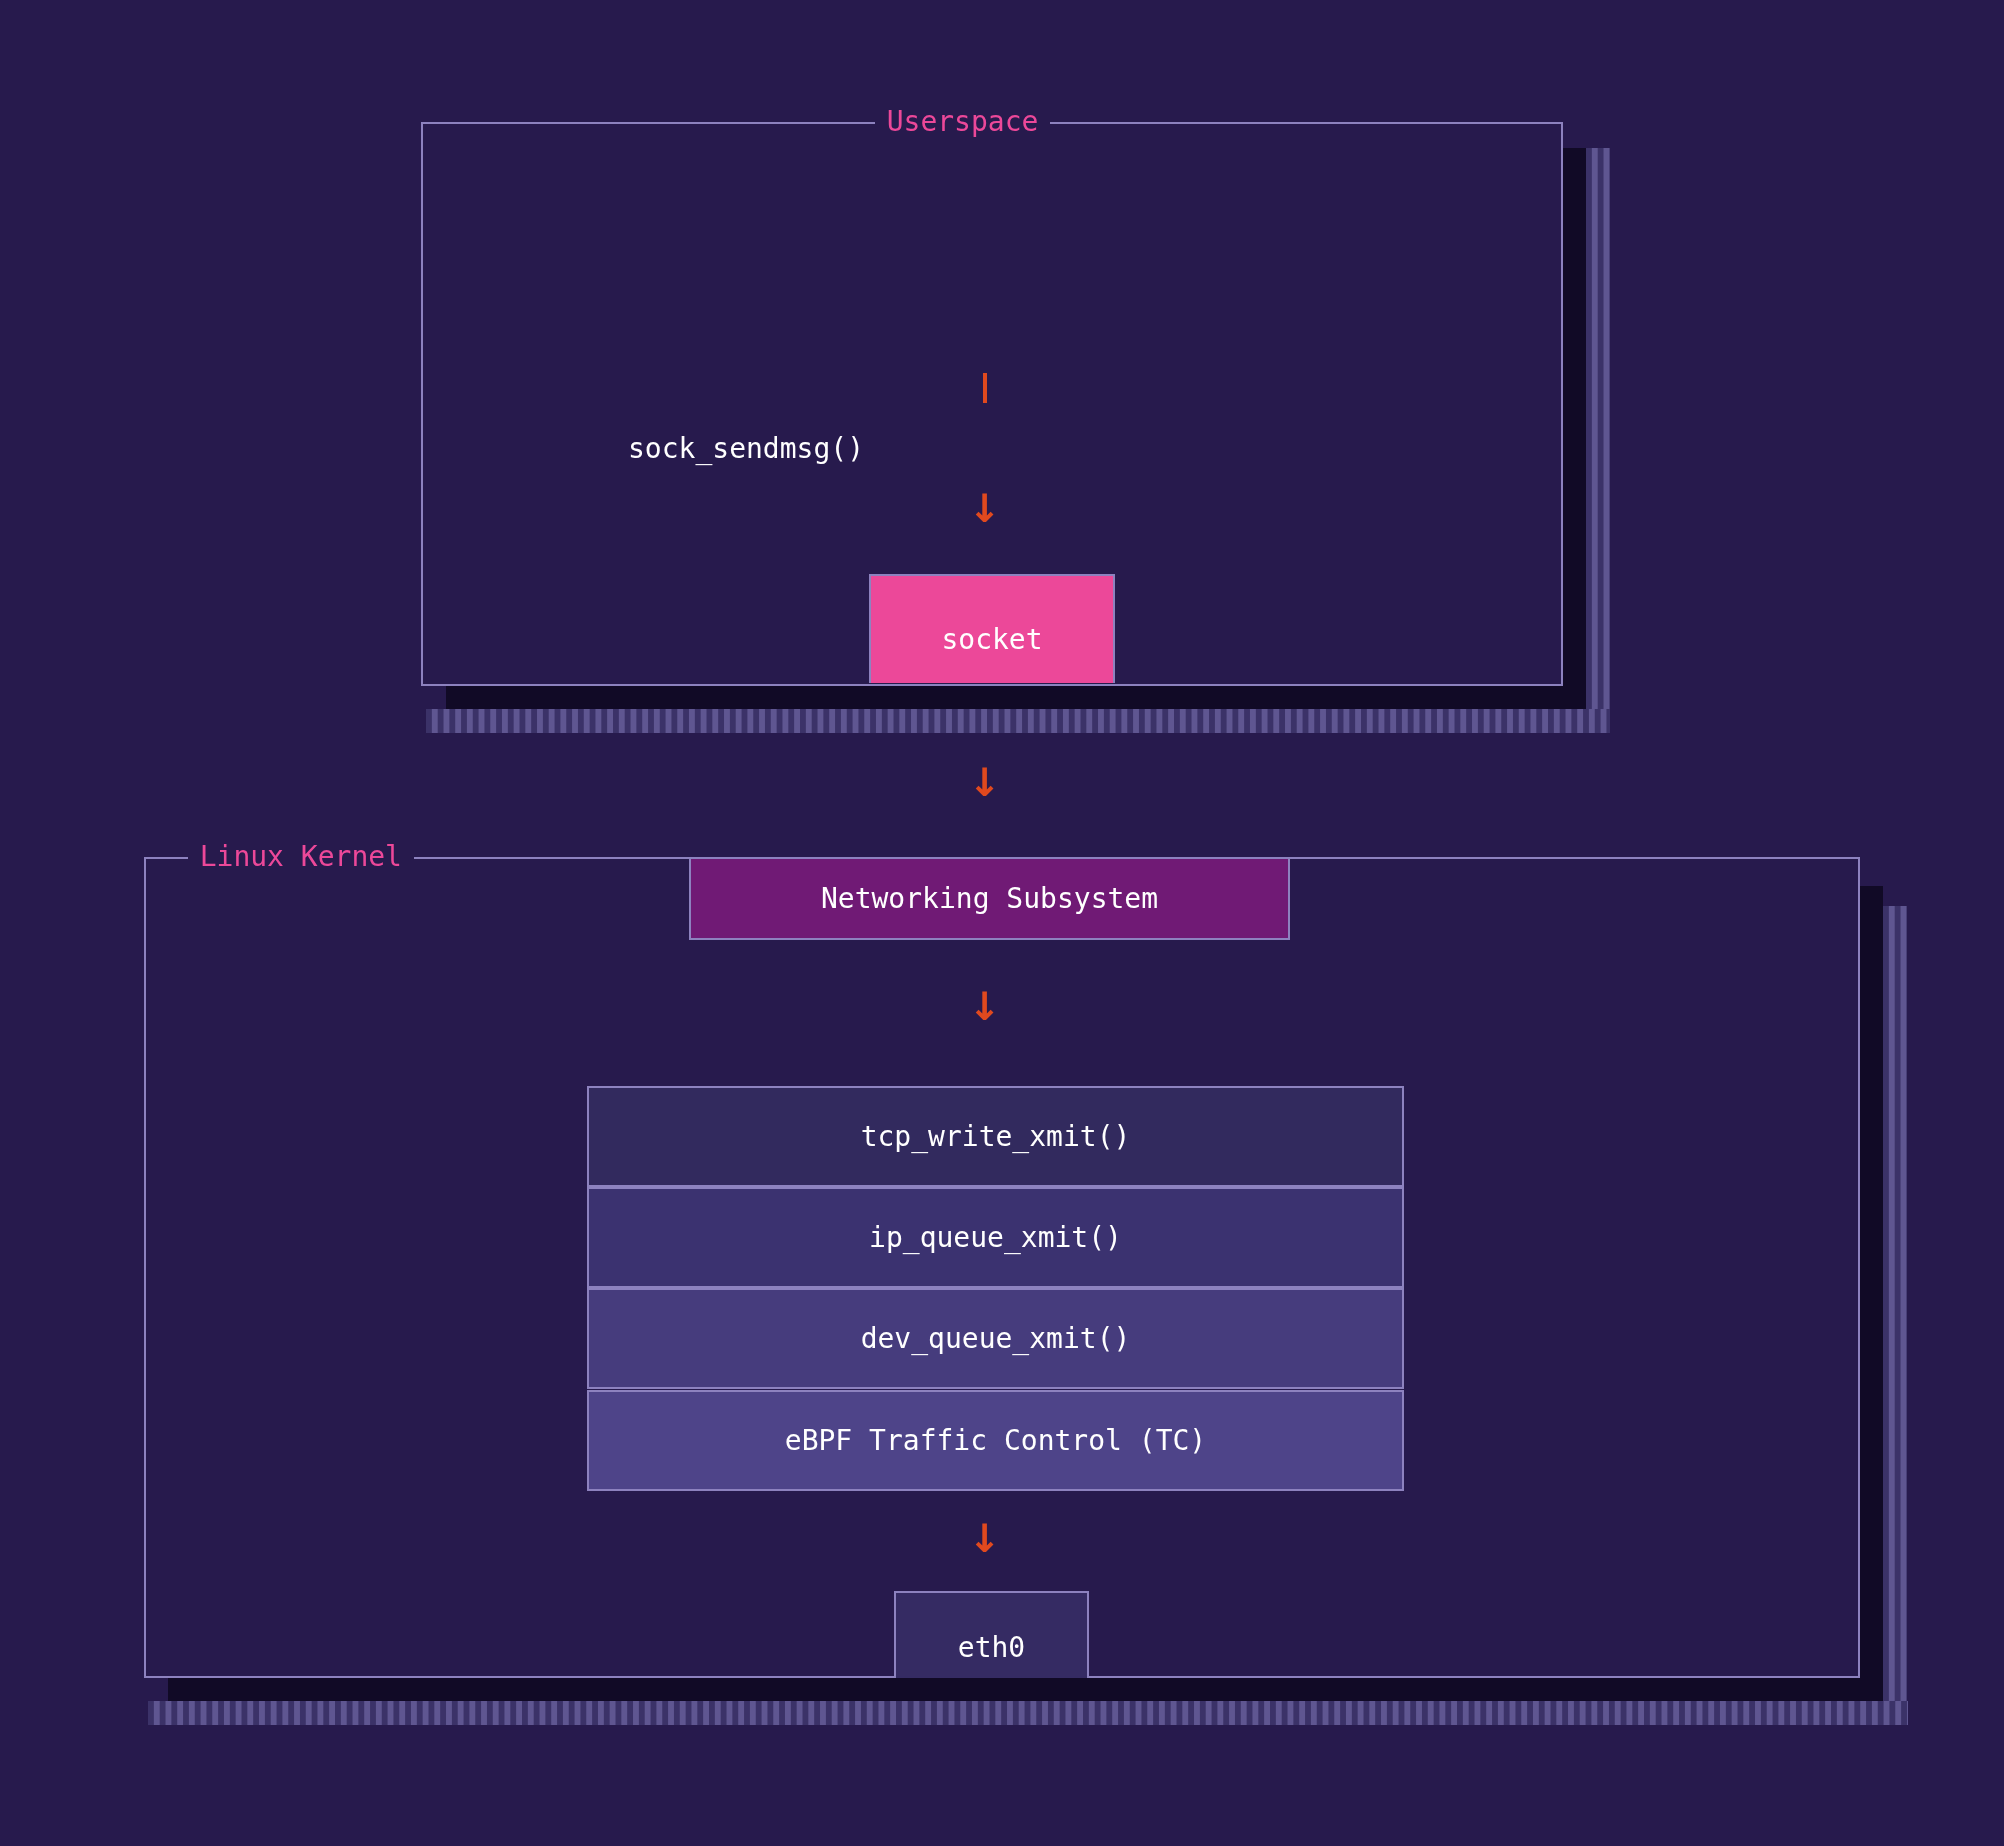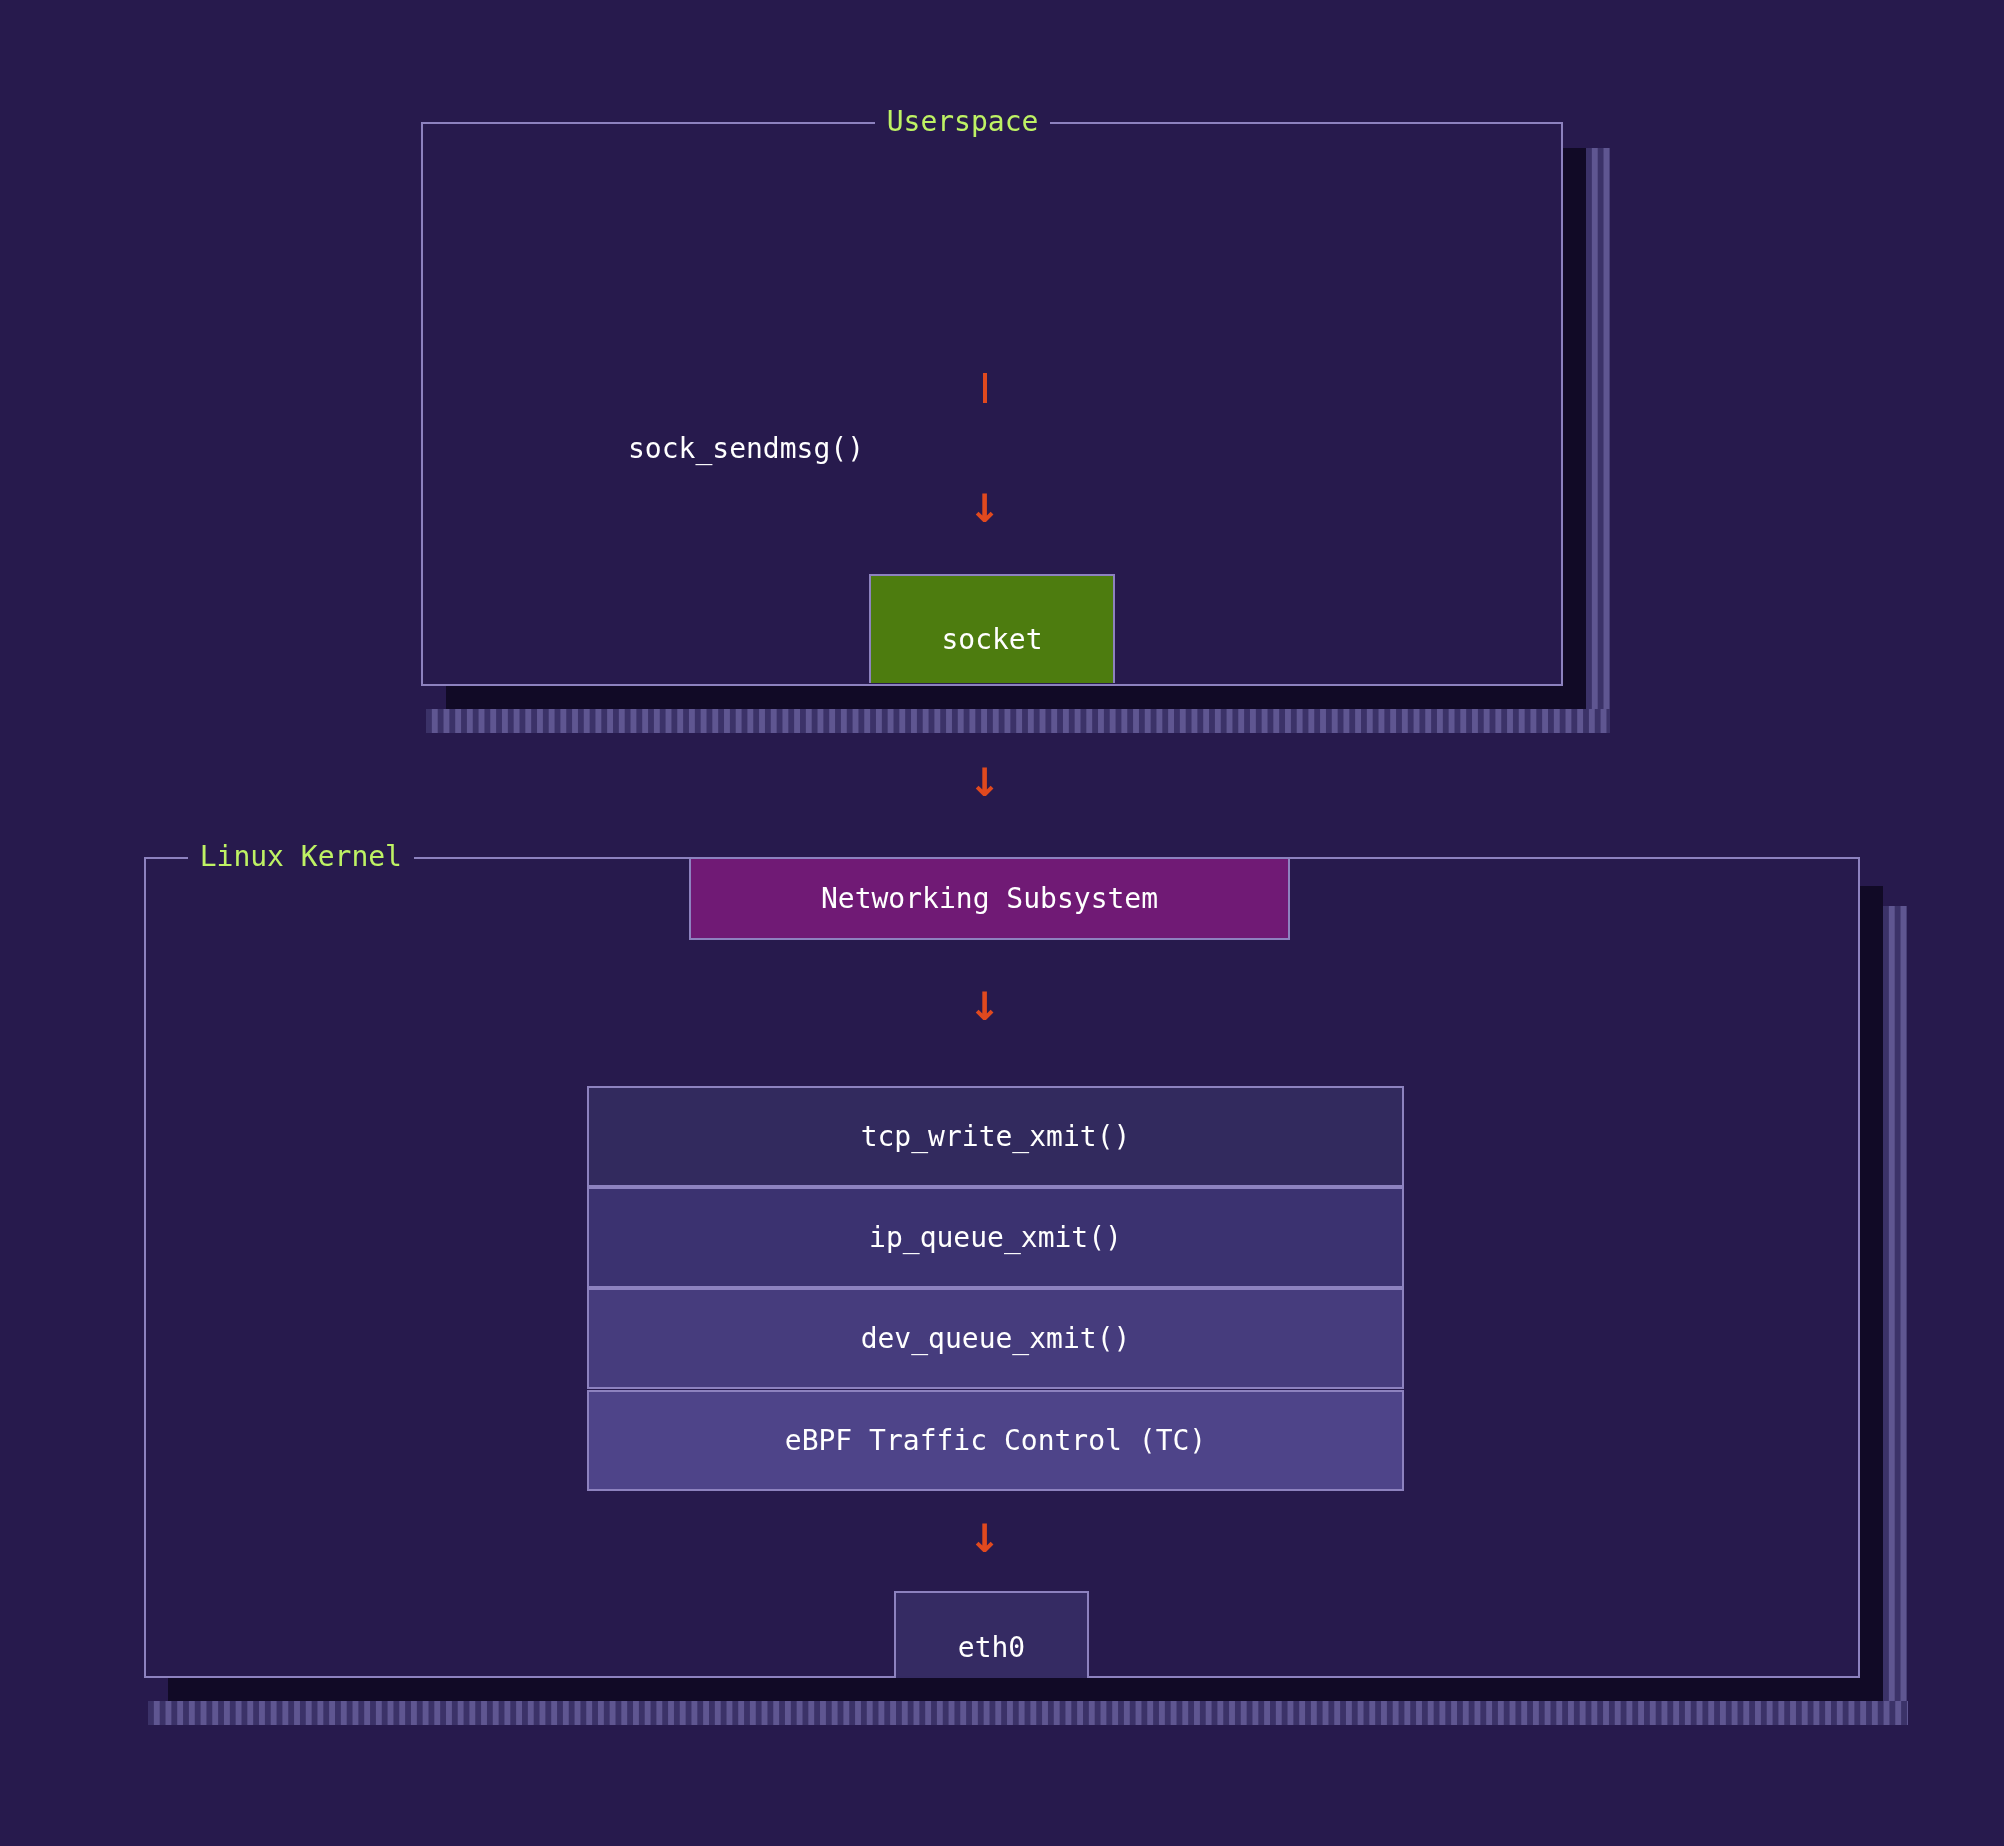--- a/index.html
+++ b/index.html
@@ -43,21 +43,21 @@
   
   .region {
     position: absolute;
     border: 2.7px solid #8d82bf;
     background: transparent;
     z-index: 2;
     box-sizing: border-box;
   }
   .region-label {
     position: absolute;
-    color: #bef264;
+    color: #ec4899;
     background: #271a4d;
     padding: 0 11.7px;
     font-size: 28px;
     line-height: 1;
     white-space: nowrap;
     z-index: 6;
   }
 
   
   .node {
@@ -119,21 +119,21 @@
   <div class="region" style="left:421px; top:122px; width:1142px; height:564px;"></div>
 
   <div class="region-label" style="left:875px; top:108px;">Userspace</div>
 
 
   <div class="arrow-stub" style="left:983px; top:373px; width:4px; height:30px;"></div>
   <div class="edge-label" style="left:628px; top:435px; width:713px;">sock_sendmsg()</div>
   <div class="arrow" style="left:628px; top:489px; width:713px;">↓</div>
 
   <div class="clip" style="left:869px; top:574px; width:269px; height:109px;">
-    <div class="node" style="left:0; top:0; width:246px; height:130px; background:#4d7c0f;">
+    <div class="node" style="left:0; top:0; width:246px; height:130px; background:#ec4899;">
       <span>socket</span>
     </div>
   </div>
 
   <div class="arrow" style="left:628px; top:763px; width:713px;">↓</div>
 
   <div class="shadow-dark" style="left:1859px; top:886px; width:24px; height:814px;"></div>
   <div class="shadow-dark" style="left:168px; top:1677px; width:1715px; height:24px;"></div>
   <div class="shadow-hatch" style="left:1883px; top:906px; width:24px; height:819px;"></div>
   <div class="shadow-hatch" style="left:148px; top:1701px; width:1760px; height:24px;"></div>

